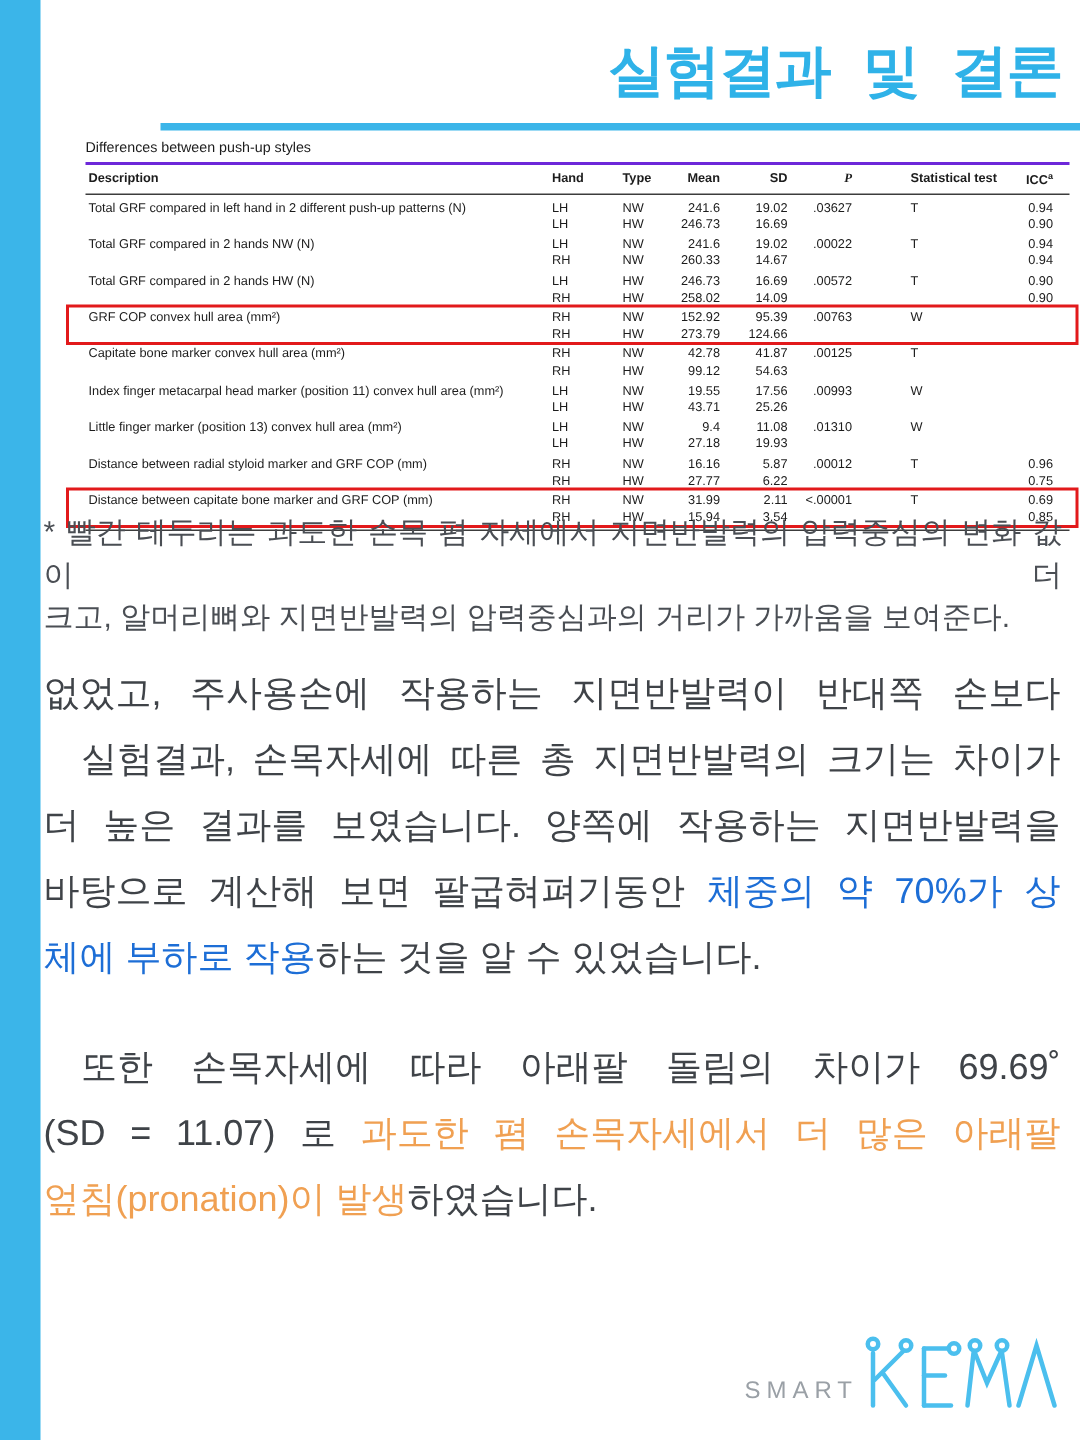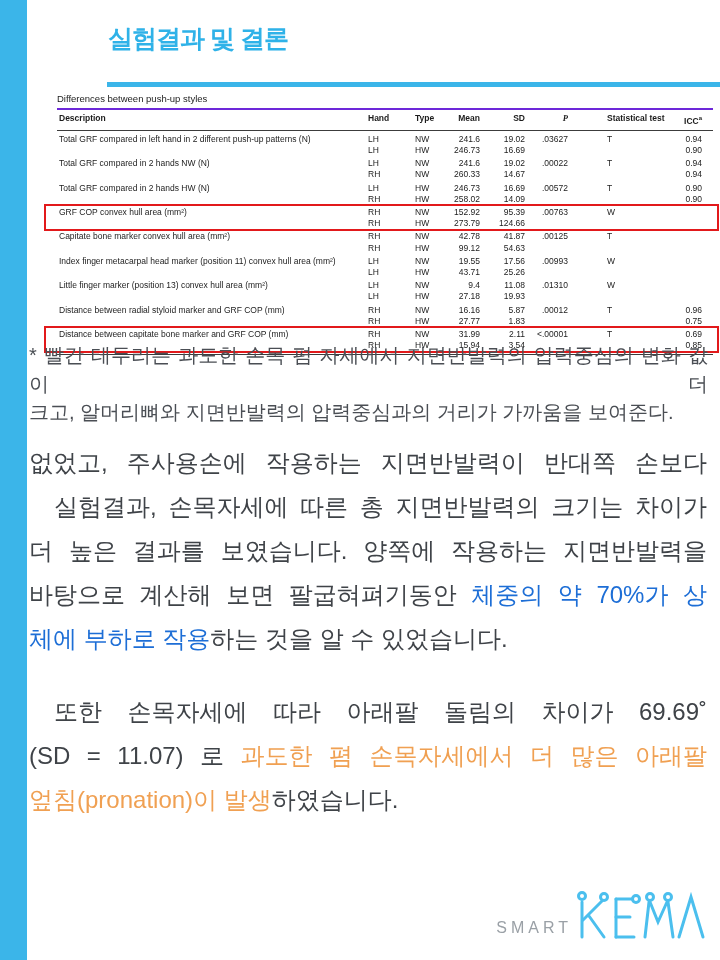--- a/index.html
+++ b/index.html
@@ -3,22 +3,22 @@
 <meta charset="utf-8">
 <style>
   html,body{margin:0;padding:0;}
   body{
     width:720px;height:960px;position:relative;background:#ffffff;
     font-family:"Liberation Sans","DejaVu Sans",sans-serif;
     overflow:hidden;
   }
   .sidebar{position:absolute;left:0;top:0;width:27px;height:960px;background:#3bb5e9;}
   .page-title{
-    position:absolute;top:22px;right:12px;width:600px;
-    font-size:25px;font-weight:bold;color:#2fb2e8;letter-spacing:-1px;
+    position:absolute;top:22px;right:12px;width:600px;text-align:right;
+    font-size:38px;font-weight:bold;color:#2fb2e8;letter-spacing:-1px;font-family:Liberation Mono, monospace;
   }
   .title-underline{position:absolute;top:82px;left:107px;right:0;height:5px;background:#3bb5e9;}
 
   
   .table-wrap{position:absolute;left:57px;top:93px;width:656px;color:#1c1c1c;}
   .table-label{font-size:9.5px;font-weight:bold;line-height:11px;}
   .table-caption{font-size:9.5px;line-height:11px;margin-bottom:4px;}
   .ttable{border-top:2px solid #6d28d9;border-bottom:1.8px solid #3c3c3c;}
   .trow{display:grid;grid-template-columns:305px 45px 43px 32px 45px 43px 95px 48px;line-height:11.2px;}
   .thead .trow{line-height:15px;border-bottom:1.8px solid #3c3c3c;padding:1px 0;}
@@ -244,21 +244,21 @@
             <div class="tcell c-sd">5.87</div>
             <div class="tcell c-p">.00012</div>
             <div class="tcell c-test">T</div>
             <div class="tcell c-icc">0.96</div>
           </div>
           <div class="trow">
             <div class="tcell c-desc"></div>
             <div class="tcell c-hand">RH</div>
             <div class="tcell c-type">HW</div>
             <div class="tcell c-mean">27.77</div>
-            <div class="tcell c-sd">1.83</div>
+            <div class="tcell c-sd">6.22</div>
             <div class="tcell c-p"></div>
             <div class="tcell c-test"></div>
             <div class="tcell c-icc">0.75</div>
           </div>
         </div>
         <div class="tgroup hl">
           <div class="trow">
             <div class="tcell c-desc">Distance between capitate bone marker and GRF COP (mm)</div>
             <div class="tcell c-hand">RH</div>
             <div class="tcell c-type">NW</div>

